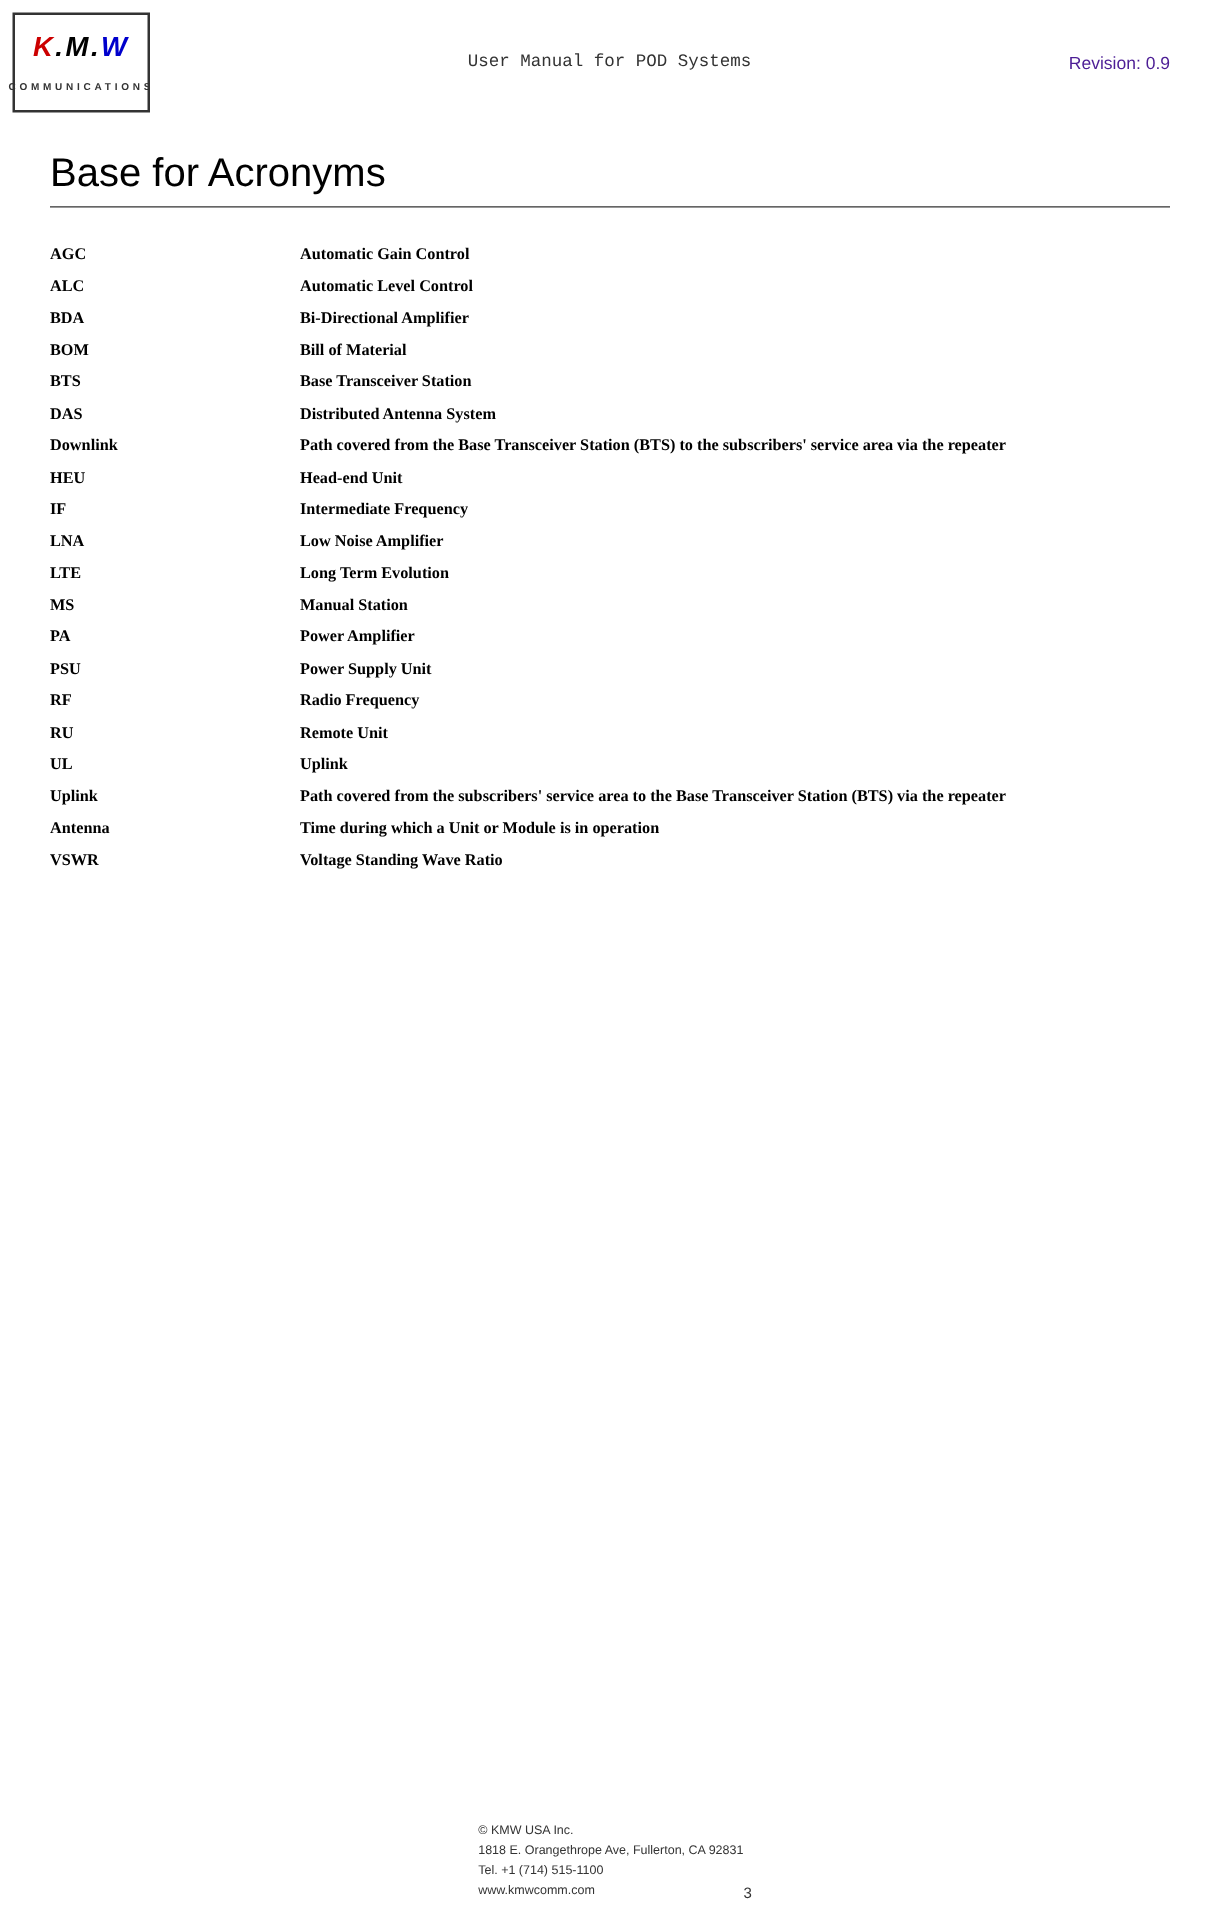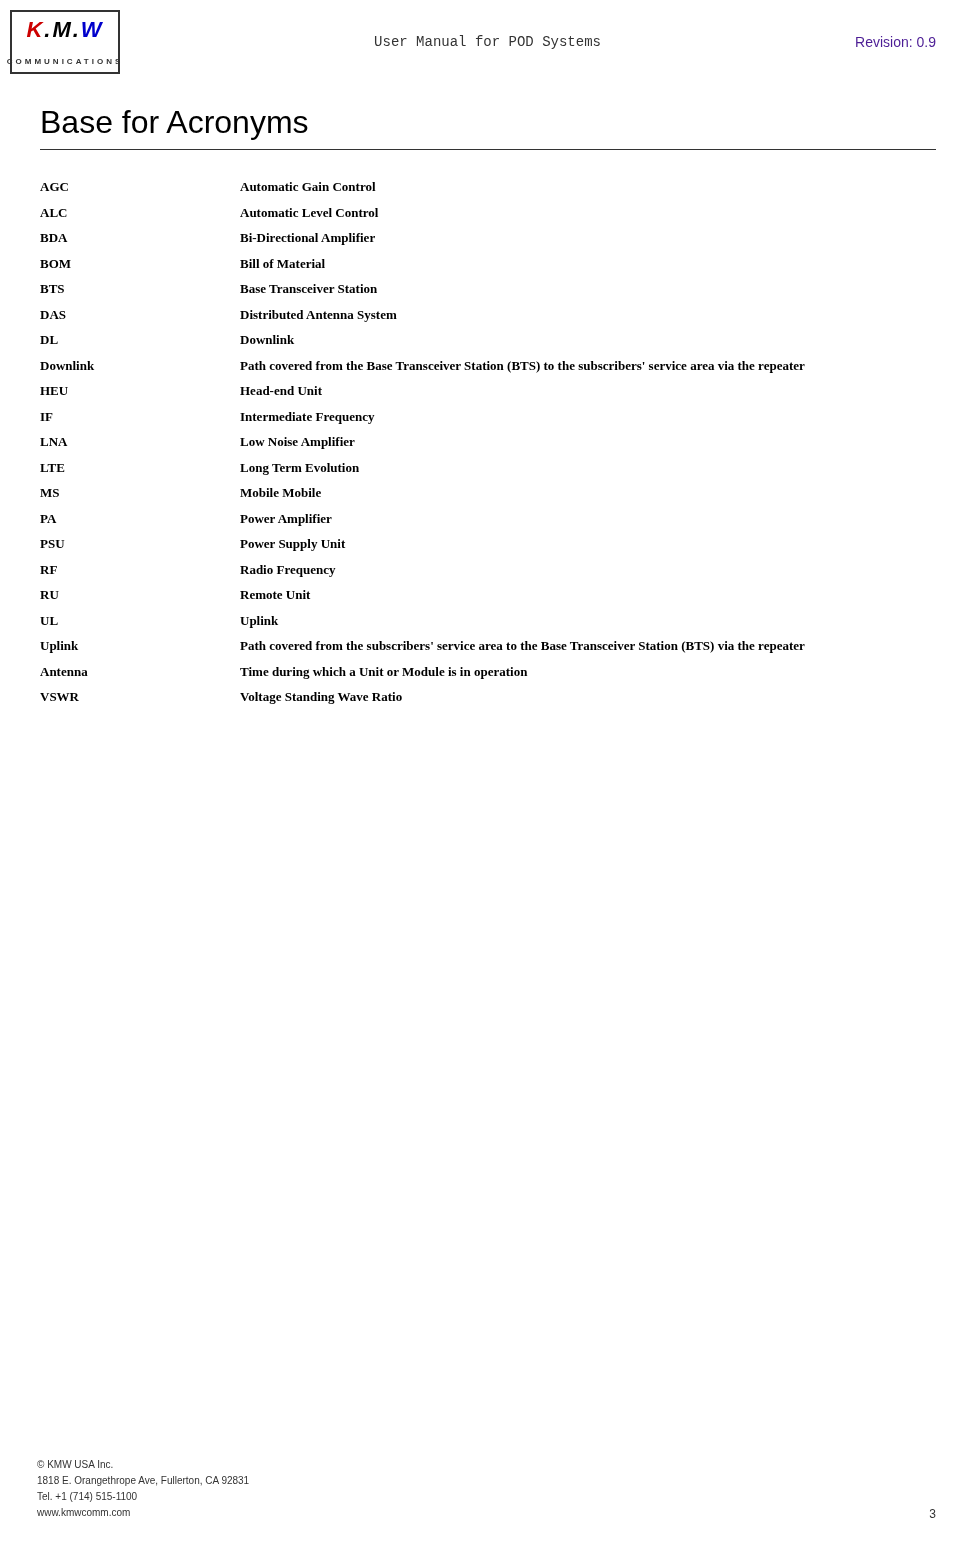--- a/index.html
+++ b/index.html
@@ -27,21 +27,21 @@
     }
 
     .logo-container {
       display: flex;
       align-items: center;
       gap: 0;
     }
 
     .logo-box {
       width: 110px;
-      height: 64px;
+      height: 80px;
       border: 2px solid #333;
       display: flex;
       flex-direction: column;
       align-items: center;
       justify-content: center;
       padding: 4px;
     }
 
     .logo-kmw {
       font-size: 22px;
@@ -119,24 +119,24 @@
     }
 
     .acronym-table tr td:last-child {
       font-weight: bold;
     }
 
     
     .footer {
       position: absolute;
       bottom: 20px;
-      left: 37px;
+      left: 48px;
       right: 40px;
       display: flex;
-      justify-content: space-between;
+      justify-content: center;
       align-items: flex-end;
     }
 
     .footer-left {
       font-size: 10px;
       color: #333;
       line-height: 1.6;
     }
 
     .footer-right {
@@ -184,24 +184,20 @@
         </tr>
         <tr>
           <td>BTS</td>
           <td>Base Transceiver Station</td>
         </tr>
         <tr>
           <td>DAS</td>
           <td>Distributed Antenna System</td>
         </tr>
         <tr>
-          <td>DL</td>
-          <td>Downlink</td>
-        </tr>
-        <tr>
           <td>Downlink</td>
           <td>Path covered from the Base Transceiver Station (BTS) to the subscribers' service area via the repeater</td>
         </tr>
         <tr>
           <td>HEU</td>
           <td>Head-end Unit</td>
         </tr>
         <tr>
           <td>IF</td>
           <td>Intermediate Frequency</td>
@@ -209,21 +205,21 @@
         <tr>
           <td>LNA</td>
           <td>Low Noise Amplifier</td>
         </tr>
         <tr>
           <td>LTE</td>
           <td>Long Term Evolution</td>
         </tr>
         <tr>
           <td>MS</td>
-          <td>Mobile Mobile</td>
+          <td>Manual Station</td>
         </tr>
         <tr>
           <td>PA</td>
           <td>Power Amplifier</td>
         </tr>
         <tr>
           <td>PSU</td>
           <td>Power Supply Unit</td>
         </tr>
         <tr>

